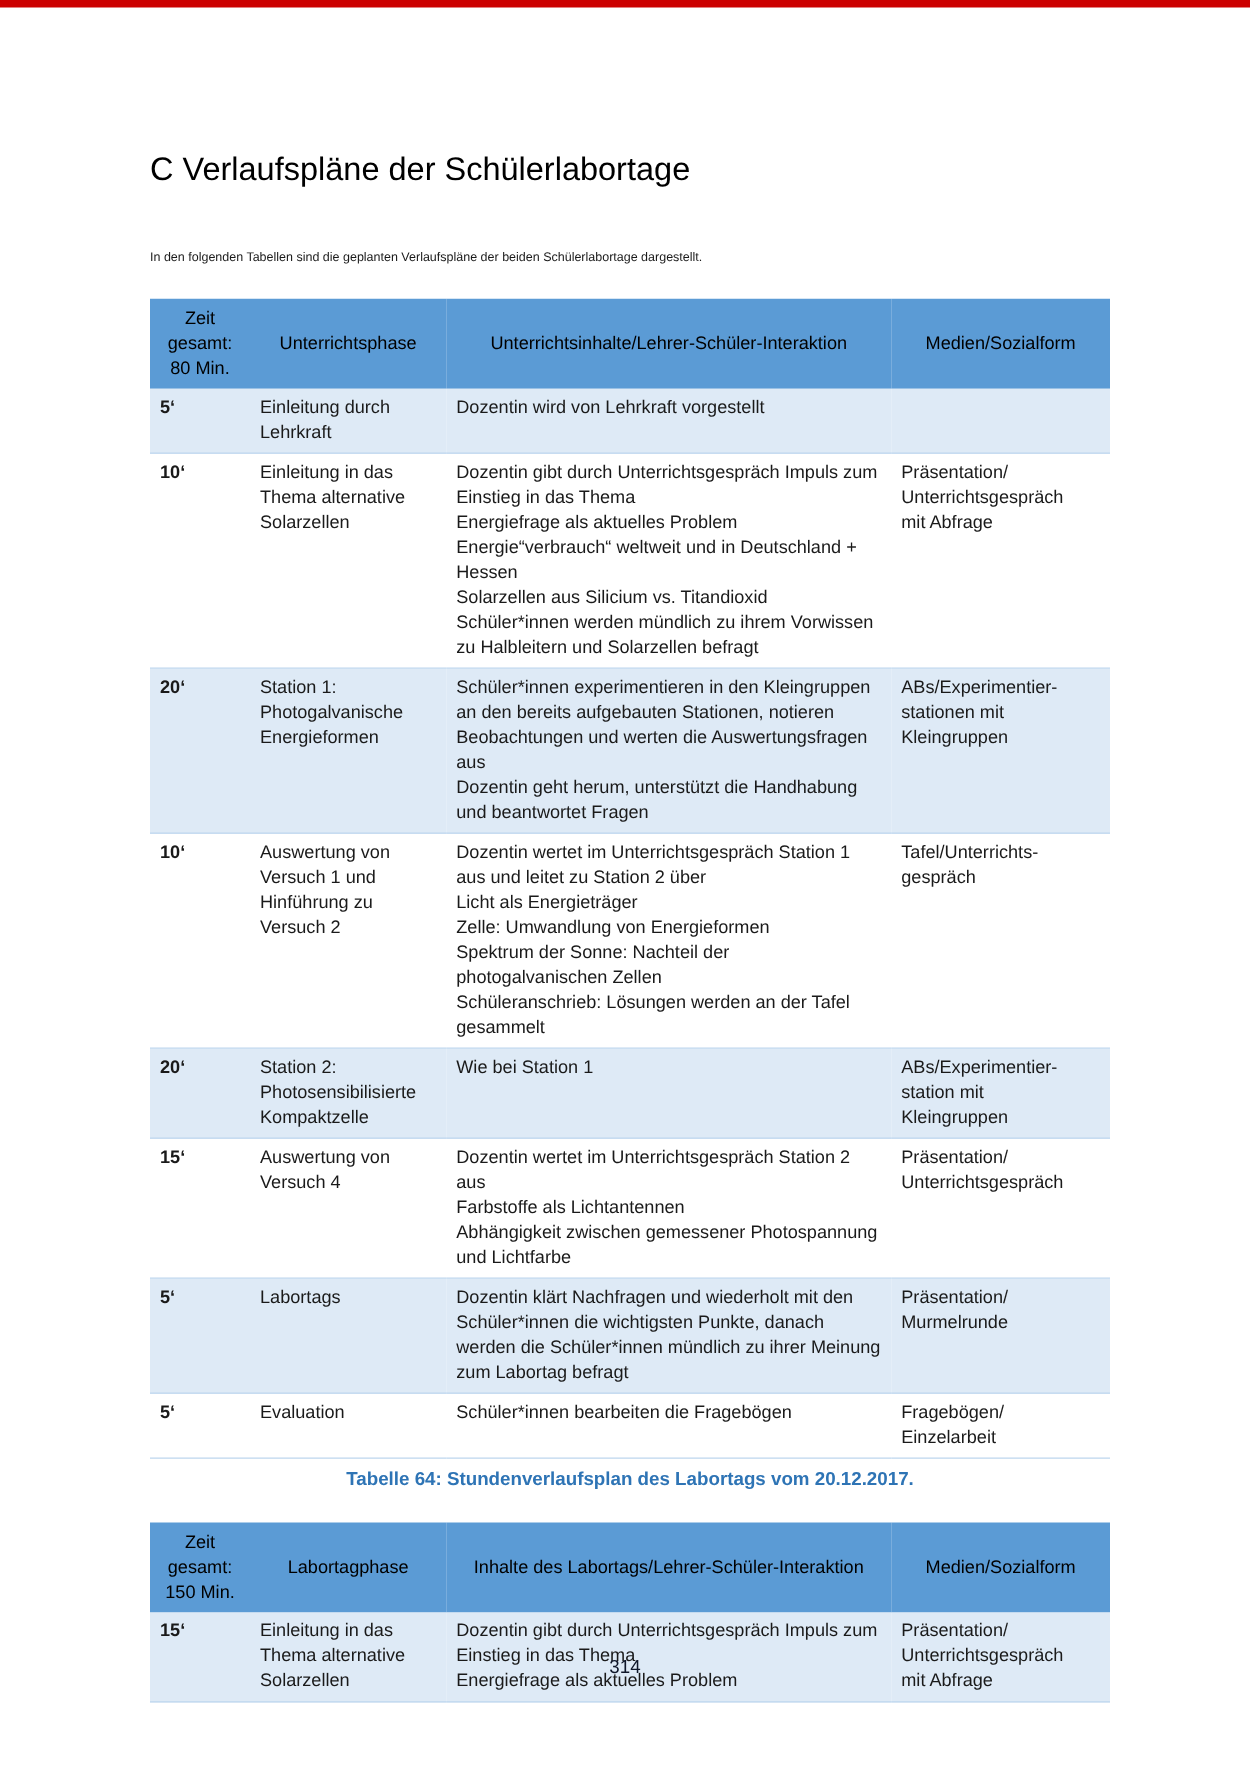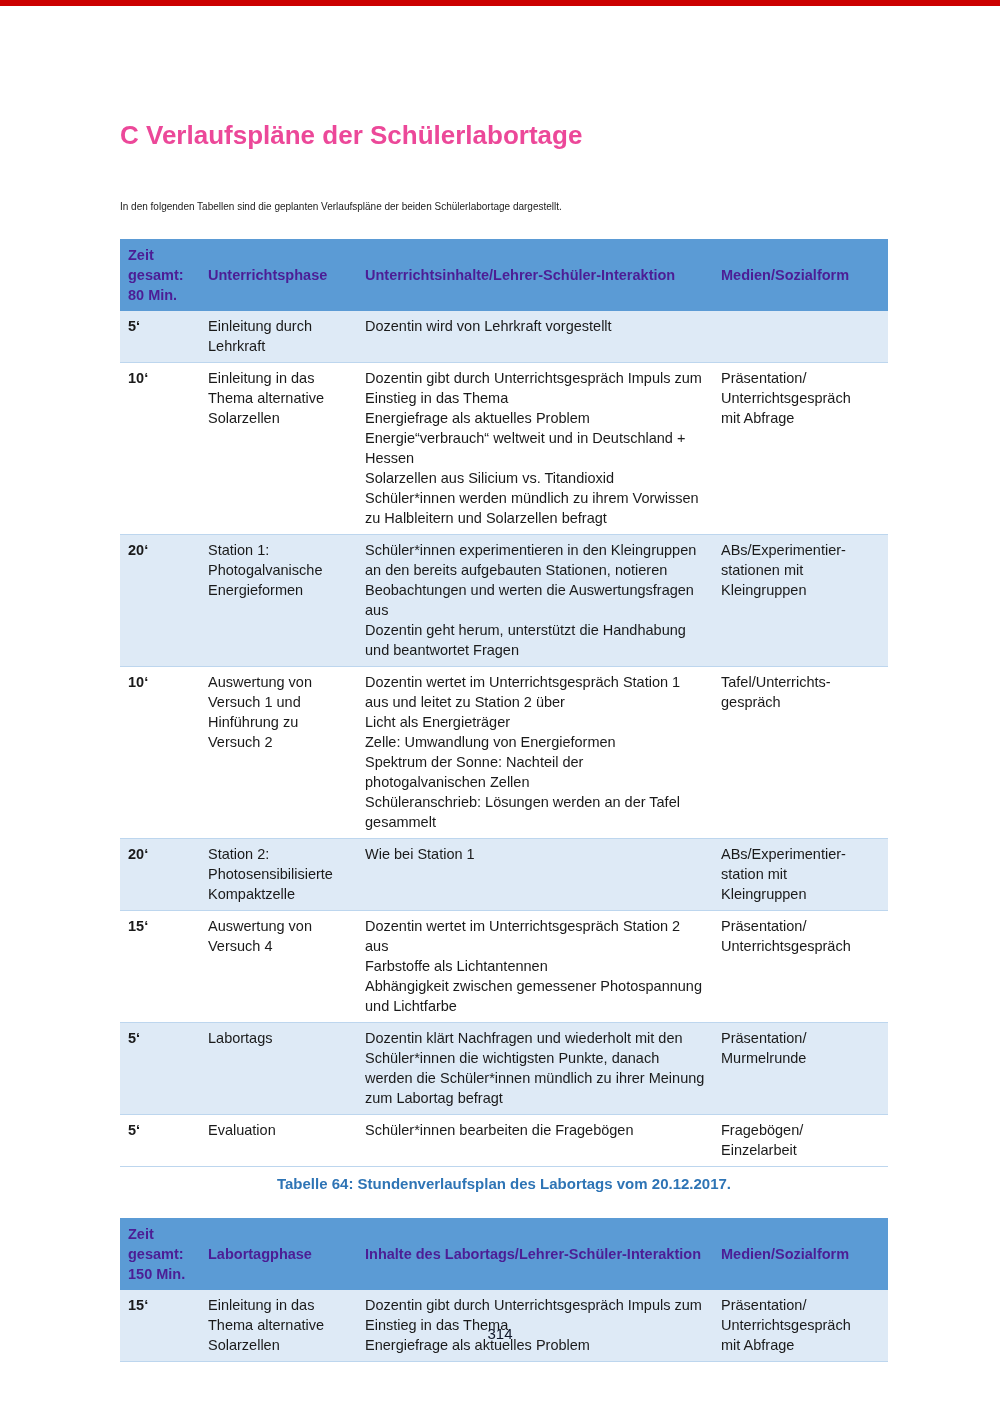--- a/index.html
+++ b/index.html
@@ -24,45 +24,45 @@
   }
   .content {
     margin-left: 120px;
     width: 768px;
   }
   h1.page-title {
     margin: 0;
     padding-top: 121px;
     font-size: 26px;
     line-height: 1.15;
-    font-weight: bold;
-    color: #ec4899;
+    font-weight: normal;
+    color: #000000;
   }
   p.intro {
     margin: 49px 0 0 0;
     font-size: 10px;
     line-height: 1.35;
   }
   table.plan-table {
     margin-top: 26px;
     border-collapse: collapse;
     table-layout: fixed;
     width: 768px;
     font-size: 14.5px;
     line-height: 20px;
   }
   table.plan-table col.c1 { width: 80px; }
   table.plan-table col.c2 { width: 157px; }
   table.plan-table col.c3 { width: 356px; }
   table.plan-table col.c4 { width: 175px; }
   table.plan-table th {
     background: #5b9bd5;
-    color: #4c1d95;
-    font-weight: bold;
-    text-align: left;
+    color: #000000;
+    font-weight: normal;
+    text-align: center;
     vertical-align: middle;
     padding: 6px 8px;
   }
   table.plan-table td {
     vertical-align: top;
     padding: 5px 8px 6px 8px;
     white-space: pre-line;
     border-bottom: 1px solid #bdd6ee;
   }
   table.plan-table tr.band td {

